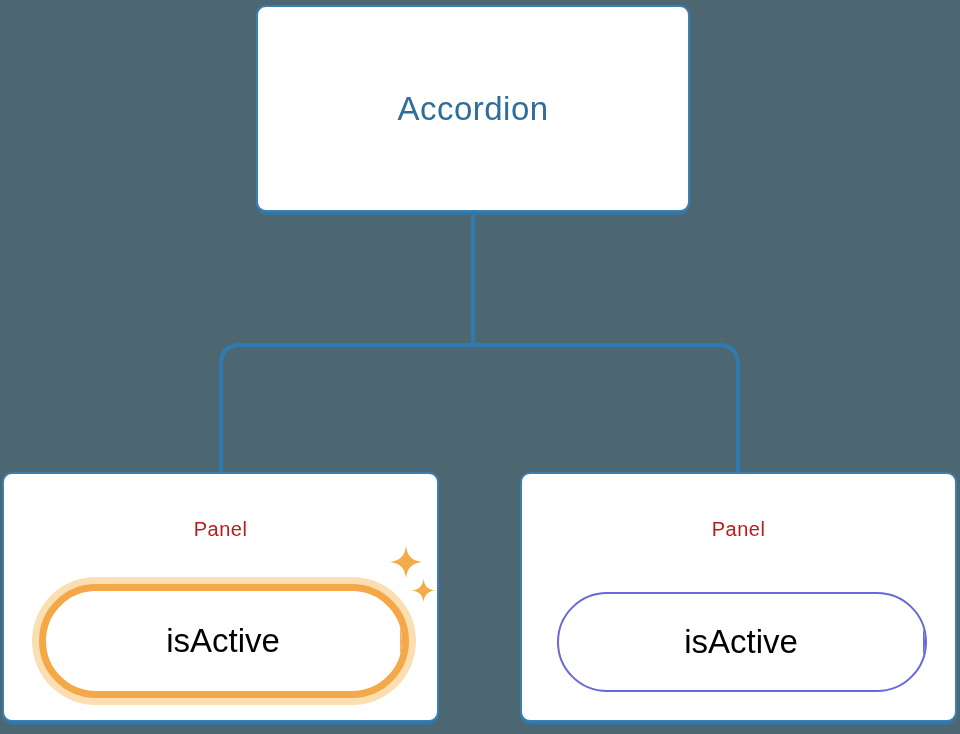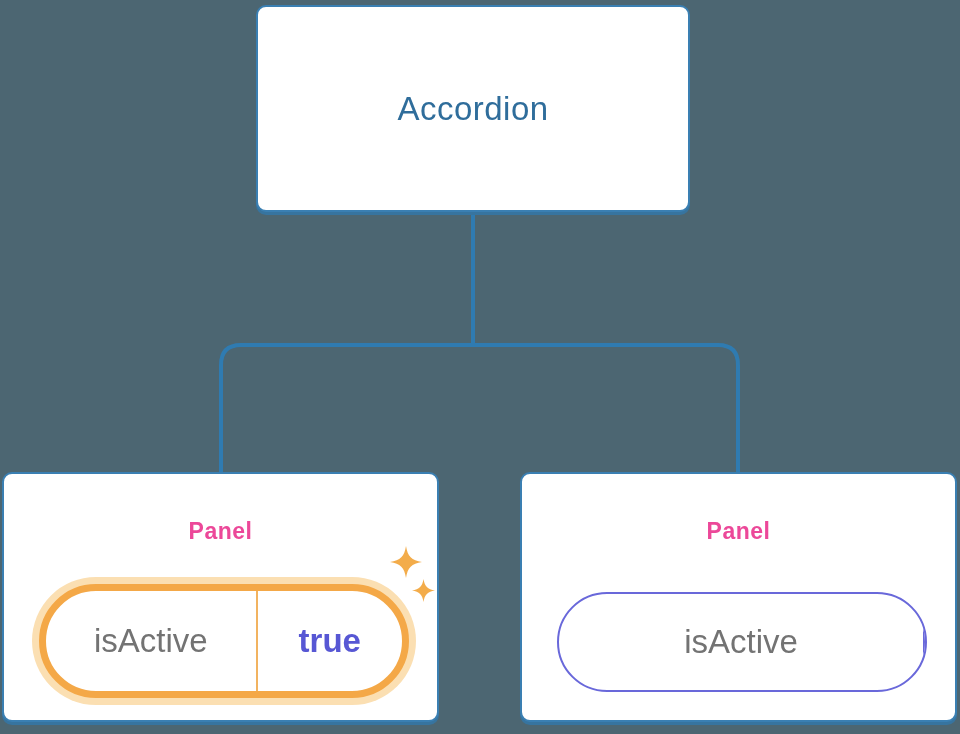--- a/index.html
+++ b/index.html
@@ -32,21 +32,21 @@
     font-size:33px;font-weight:500;color:#2F6D9B;letter-spacing:0.5px;
   }
   .panel-node{
     top:472px;width:437px;height:250px;
   }
   .panel-left{left:2px;}
   .panel-right{left:520px;}
   .panel-title{
     position:absolute;left:0;right:0;top:44px;
     text-align:center;
-    font-size:23px;font-weight:700;color:#ec4899;letter-spacing:0.5px;
+    font-size:20px;font-weight:400;color:#b91c1c;letter-spacing:0.5px;
   }
   
   .pill-glow{
     position:absolute;left:28px;top:103px;width:384px;height:128px;
     background:#FBDFB2;border-radius:999px;
     padding:7px;box-sizing:border-box;
   }
   .pill-active{
     width:100%;height:100%;
     background:#ffffff;
@@ -59,21 +59,21 @@
   .pill-inactive{
     position:absolute;left:35px;top:118px;width:370px;height:100px;
     background:#ffffff;
     border:2px solid #6968DA;
     border-radius:999px;
     display:flex;box-sizing:border-box;overflow:hidden;
   }
   .pill-inactive .cell-name{border-right:2px solid #6968DA;}
   .cell{
     display:flex;align-items:center;justify-content:center;
-    font-size:33px;color:#737373;
+    font-size:33px;color:#000000;
   }
   .cell-name{flex:1.45;}
   .cell-value{flex:1;}
   .cell-value.bold{font-weight:bold;color:#5757D4;}
   .sparkle{position:absolute;fill:#F3AC4A;}
   .sparkle-large{left:386px;top:72px;width:32px;height:32px;}
   .sparkle-small{left:408px;top:105px;width:23px;height:23px;}
 </style>
 </head>
 <body>
@@ -87,21 +87,20 @@
 
   <div class="node root-node">
     <span class="root-label">Accordion</span>
   </div>
 
   <div class="node panel-node panel-left">
     <div class="panel-title">Panel</div>
     <div class="pill-glow">
       <div class="pill-active">
         <span class="cell cell-name">isActive</span>
-        <span class="cell cell-value bold">true</span>
       </div>
     </div>
     <svg class="sparkle sparkle-large" viewBox="0 0 24 24" aria-hidden="true">
       <path d="M12 0 C13.2 7.8 16.2 10.8 24 12 C16.2 13.2 13.2 16.2 12 24 C10.8 16.2 7.8 13.2 0 12 C7.8 10.8 10.8 7.8 12 0 Z"></path>
     </svg>
     <svg class="sparkle sparkle-small" viewBox="0 0 24 24" aria-hidden="true">
       <path d="M12 0 C13.2 7.8 16.2 10.8 24 12 C16.2 13.2 13.2 16.2 12 24 C10.8 16.2 7.8 13.2 0 12 C7.8 10.8 10.8 7.8 12 0 Z"></path>
     </svg>
   </div>
 

